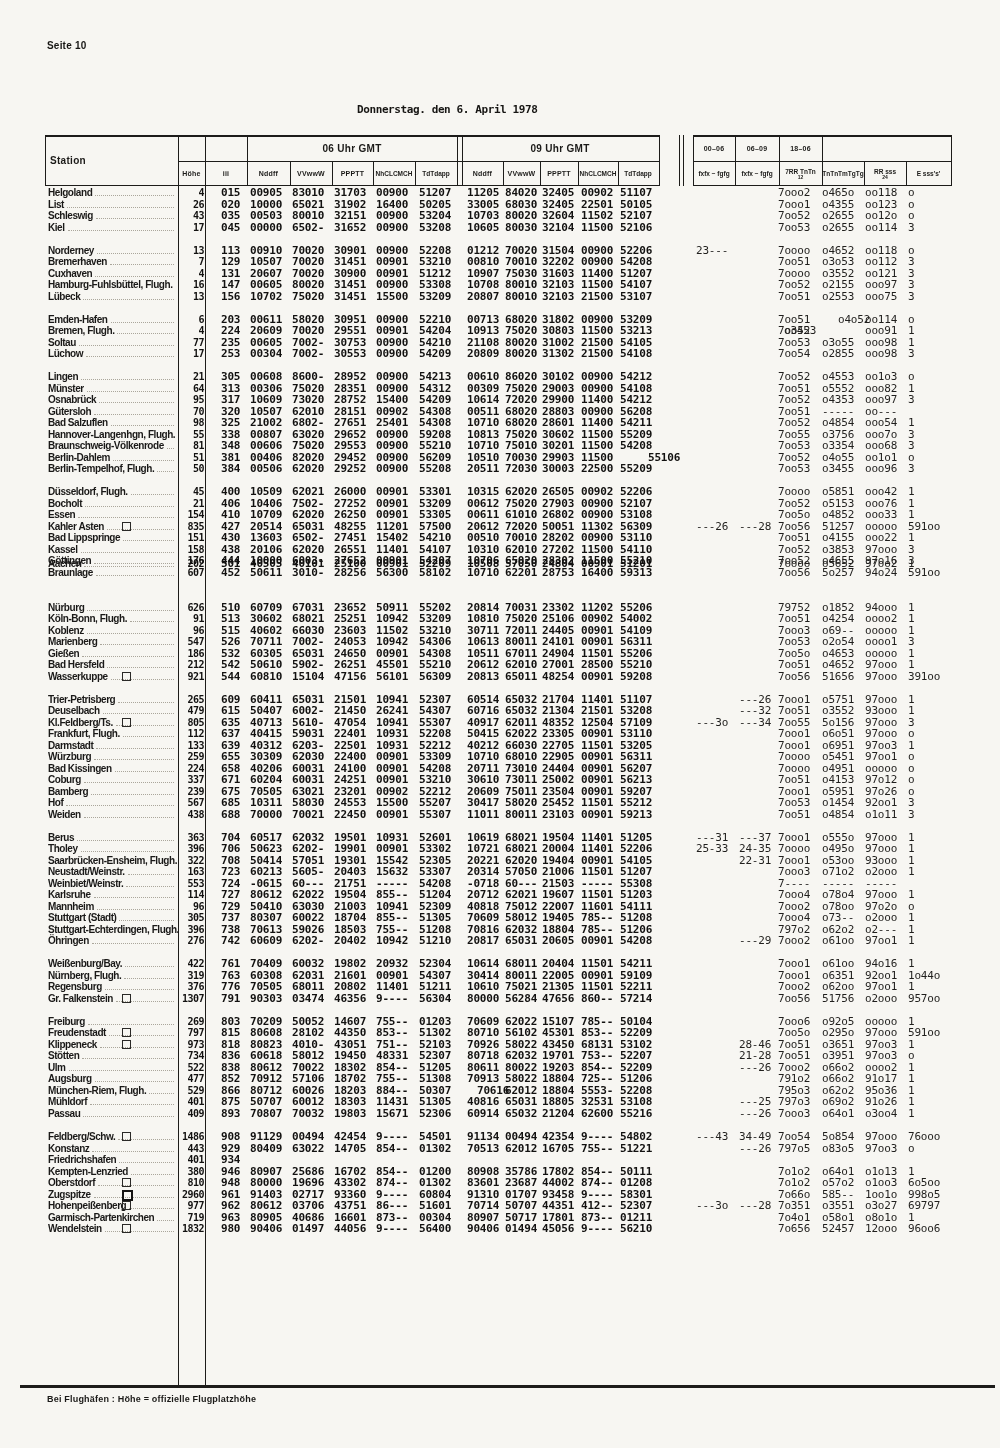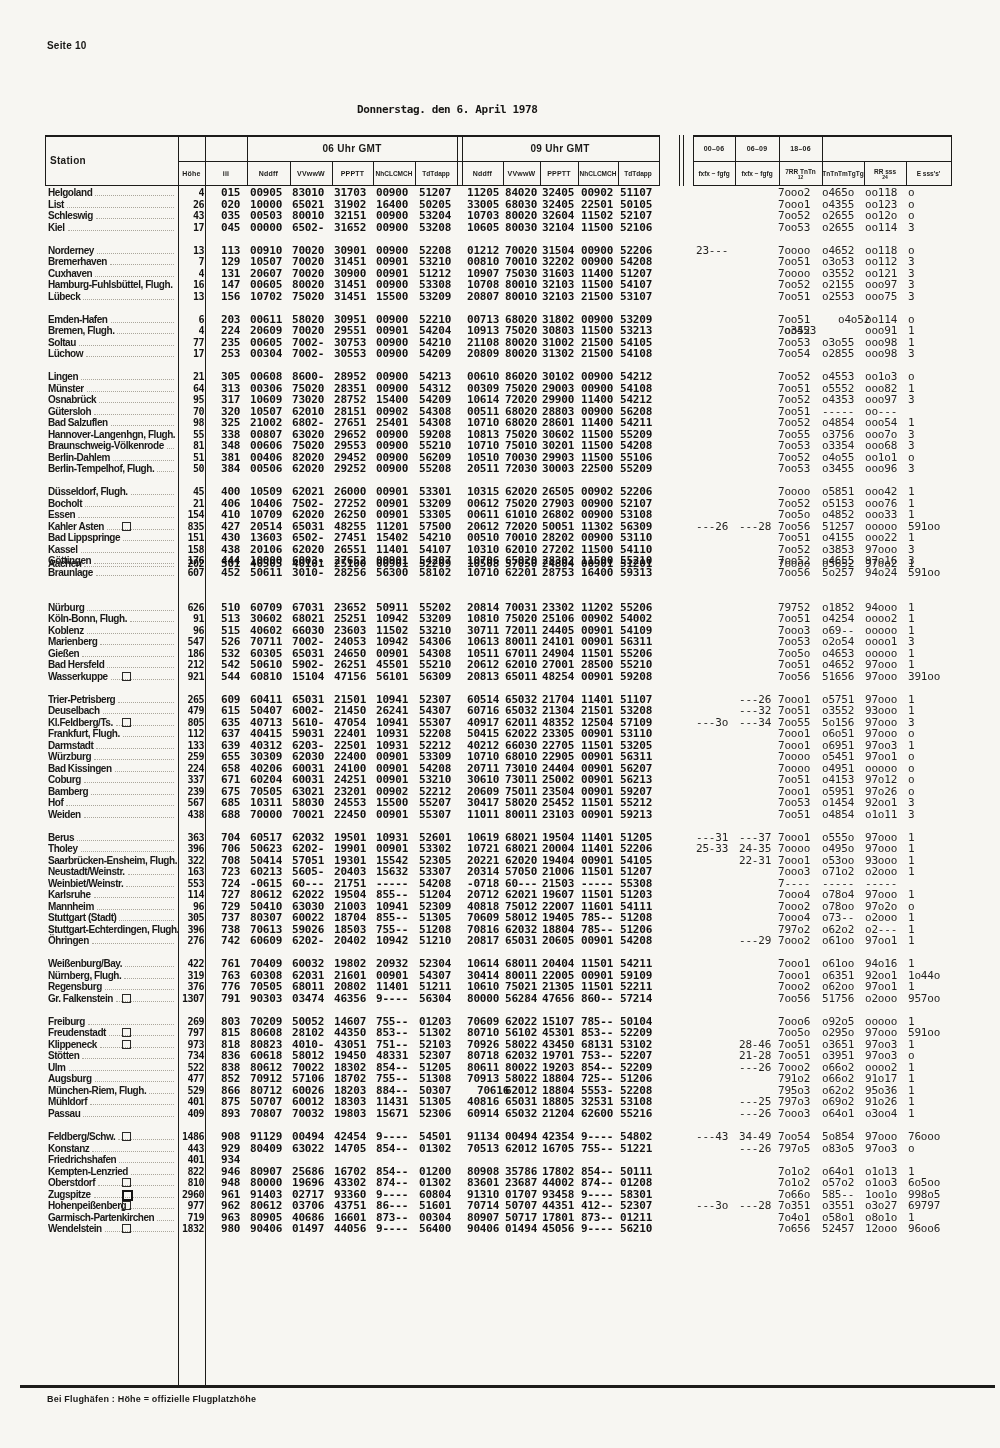--- a/index.html
+++ b/index.html
@@ -567,21 +567,21 @@
         <span class="num" style="left: 221px;">381</span>
         <span class="num" style="left: 250px;">00406</span>
         <span class="num" style="left: 292px;">82020</span>
         <span class="num" style="left: 334px;">29452</span>
         <span class="num" style="left: 376px;">00900</span>
         <span class="num" style="left: 419px;">56209</span>
         <span class="num" style="left: 467px;">10510</span>
         <span class="num" style="left: 505px;">70030</span>
         <span class="num" style="left: 542px;">29903</span>
         <span class="num" style="left: 581px;">11500</span>
-        <span class="num" style="left: 620px;">55106</span>
+        <span class="num" style="left: 648px;">55106</span>
         <span class="num lt" style="left: 778px;">7oo52</span>
         <span class="num lt" style="left: 822px;">o4o55</span>
         <span class="num lt" style="left: 865px;">oo1o1</span>
         <span class="num lt" style="left: 908px;">o</span>
       </div>
       <div class="row" style="top: 463.3px;">
         <div class="nmwrap">
           <span class="nm">Berlin-Tempelhof, Flugh.</span>
           <span class="leader"></span>
         </div>
@@ -1778,21 +1778,21 @@
           <span class="leader"></span>
         </div>
         <span class="num h" style="left: 178px; width: 26px; text-align: right;">401</span>
         <span class="num" style="left: 221px;">934</span>
       </div>
       <div class="row" style="top: 1165.5px;">
         <div class="nmwrap">
           <span class="nm">Kempten-Lenzried</span>
           <span class="leader"></span>
         </div>
-        <span class="num h" style="left: 178px; width: 26px; text-align: right;">822</span>
+        <span class="num h" style="left: 178px; width: 26px; text-align: right;">380</span>
         <span class="num" style="left: 221px;">946</span>
         <span class="num" style="left: 250px;">80907</span>
         <span class="num" style="left: 292px;">25686</span>
         <span class="num" style="left: 334px;">16702</span>
         <span class="num" style="left: 376px;">854--</span>
         <span class="num" style="left: 419px;">01200</span>
         <span class="num" style="left: 467px;">80908</span>
         <span class="num" style="left: 505px;">35786</span>
         <span class="num" style="left: 542px;">17802</span>
         <span class="num" style="left: 581px;">854--</span>

